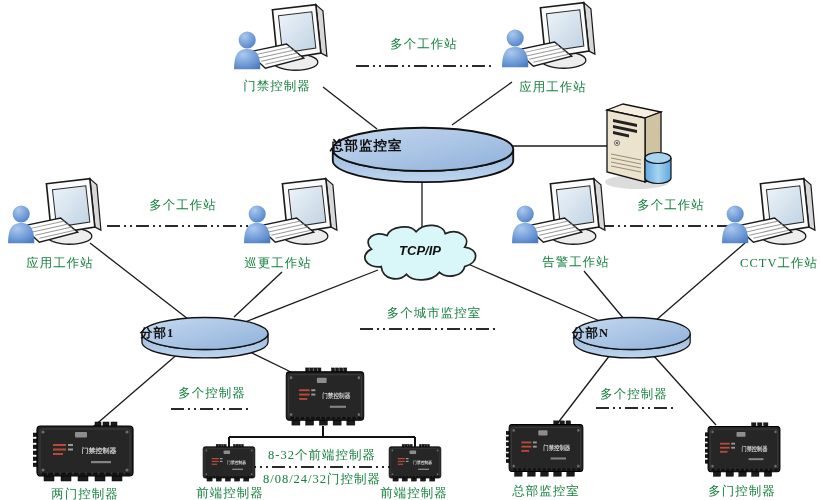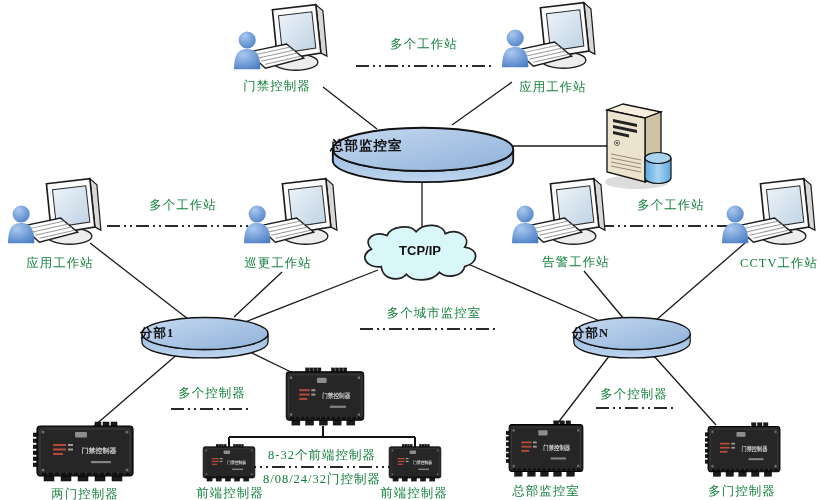--- a/index.html
+++ b/index.html
@@ -7,21 +7,21 @@
          font-family:"Liberation Serif", serif;}
   .node{position:absolute;}
   .icon svg{width:100%;height:100%;display:block;}
   .lbl{position:absolute;transform:translateX(-50%);white-space:nowrap;
        font-weight:normal;font-size:12.5px;color:#15803d;letter-spacing:1px;}
   .disk-lbl{position:absolute;left:0;right:0;top:24%;text-align:left;
             font-weight:bold;font-size:12.5px;color:#101010;letter-spacing:1px;}
   .hq .disk-lbl{font-size:13.5px;top:22%;}
   .cloud-lbl{position:absolute;left:0;right:0;top:34%;text-align:center;
              font-weight:bold;font-size:13px;color:#101010;
-             font-family:"Liberation Sans",sans-serif;}
+             font-family:"Liberation Sans",sans-serif;font-style:italic;}
   svg text{font-family:"Liberation Serif",serif;}
 </style>
 </head>
 <body>
 
 <div class="stage">
 
   <svg class="node" style="left:0;top:0;width:820px;height:500px;" viewBox="0 0 820 500">
     <g stroke="#1a1a1a" stroke-width="1.3" fill="none">
       <path d="M323,87 L377,129"></path>

